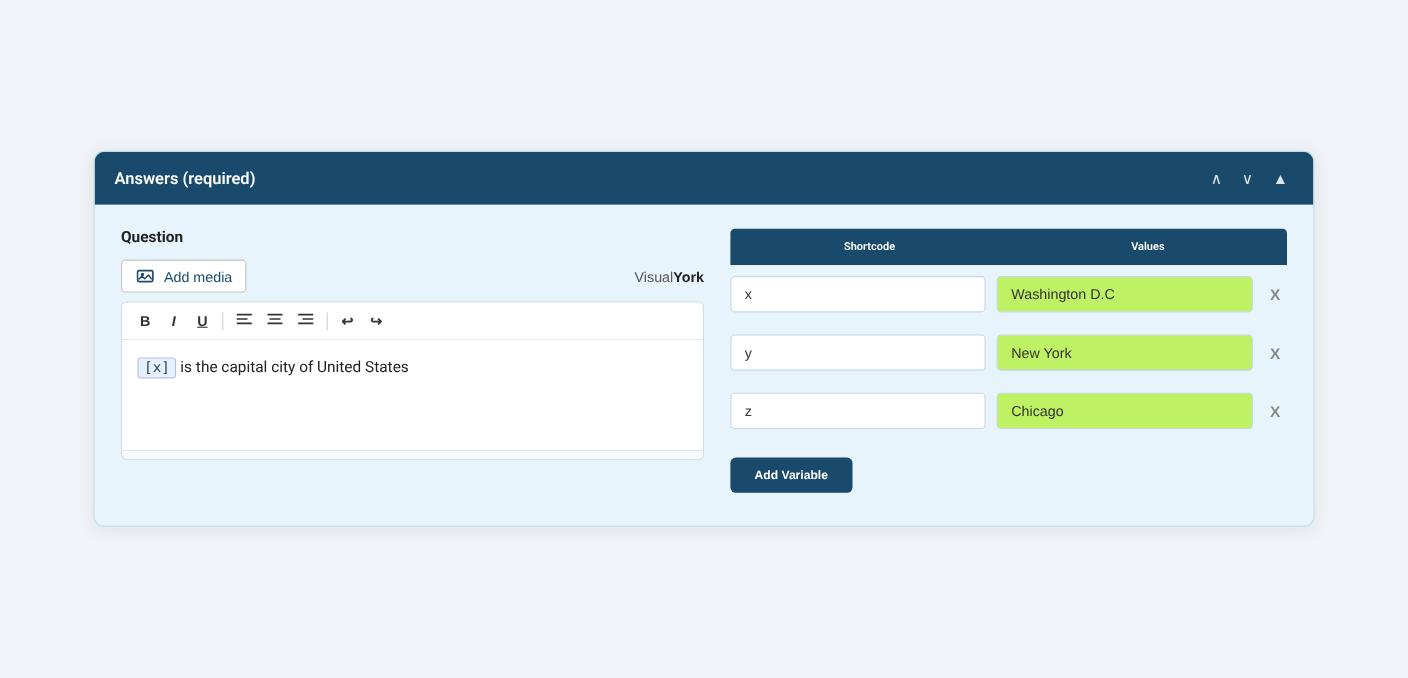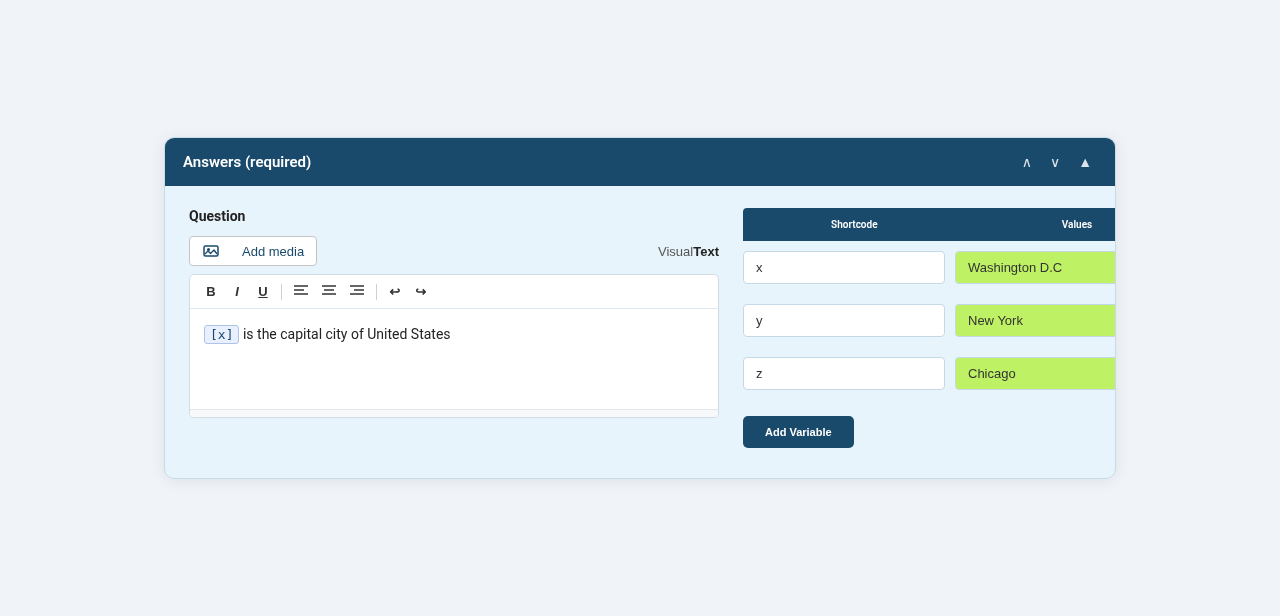--- a/index.html
+++ b/index.html
@@ -12,21 +12,21 @@
       background: #f0f4f8;
       font-family: -apple-system, BlinkMacSystemFont, 'Segoe UI', Roboto, sans-serif;
       display: flex;
       align-items: center;
       justify-content: center;
       min-height: 616px;
       width: 1280px;
     }
 
     .main-container {
-      width: 952px;
+      width: 1110px;
       background: #e8f4fb;
       border-radius: 10px;
       border: 1.5px solid #c5dce8;
       overflow: hidden;
       box-shadow: 0 2px 16px rgba(0,0,0,0.08);
     }
 
     .header {
       background: #1a4a6b;
       padding: 14px 18px;
@@ -83,21 +83,21 @@
     }
 
     .add-media-btn {
       background: #fff;
       border: 1.5px solid #c5c5c5;
       border-radius: 4px;
       padding: 5px 12px;
       cursor: pointer;
       display: flex;
       align-items: center;
-      gap: 22px;
+      gap: 8px;
       font-size: 13px;
       color: #1a4a6b;
       font-weight: 500;
     }
 
     .media-icon {
       width: 18px;
       height: 18px;
       display: inline-flex;
       align-items: center;
@@ -290,21 +290,21 @@
             </svg>
           </span>
           <span>Add media</span>
         </button>
 
         <div class="view-tabs">
           <button class="view-tab">
             <span>Visual</span>
           </button>
           <button class="view-tab active">
-            <span>Text</span>
+            <span>York</span>
           </button>
         </div>
       </div>
 
       <div class="editor-box">
         <div class="format-toolbar">
           <button class="fmt-btn" style="font-weight:900">B</button>
           <button class="fmt-btn" style="font-style:italic">I</button>
           <button class="fmt-btn" style="text-decoration:underline">U</button>
           <div class="fmt-divider"></div>

